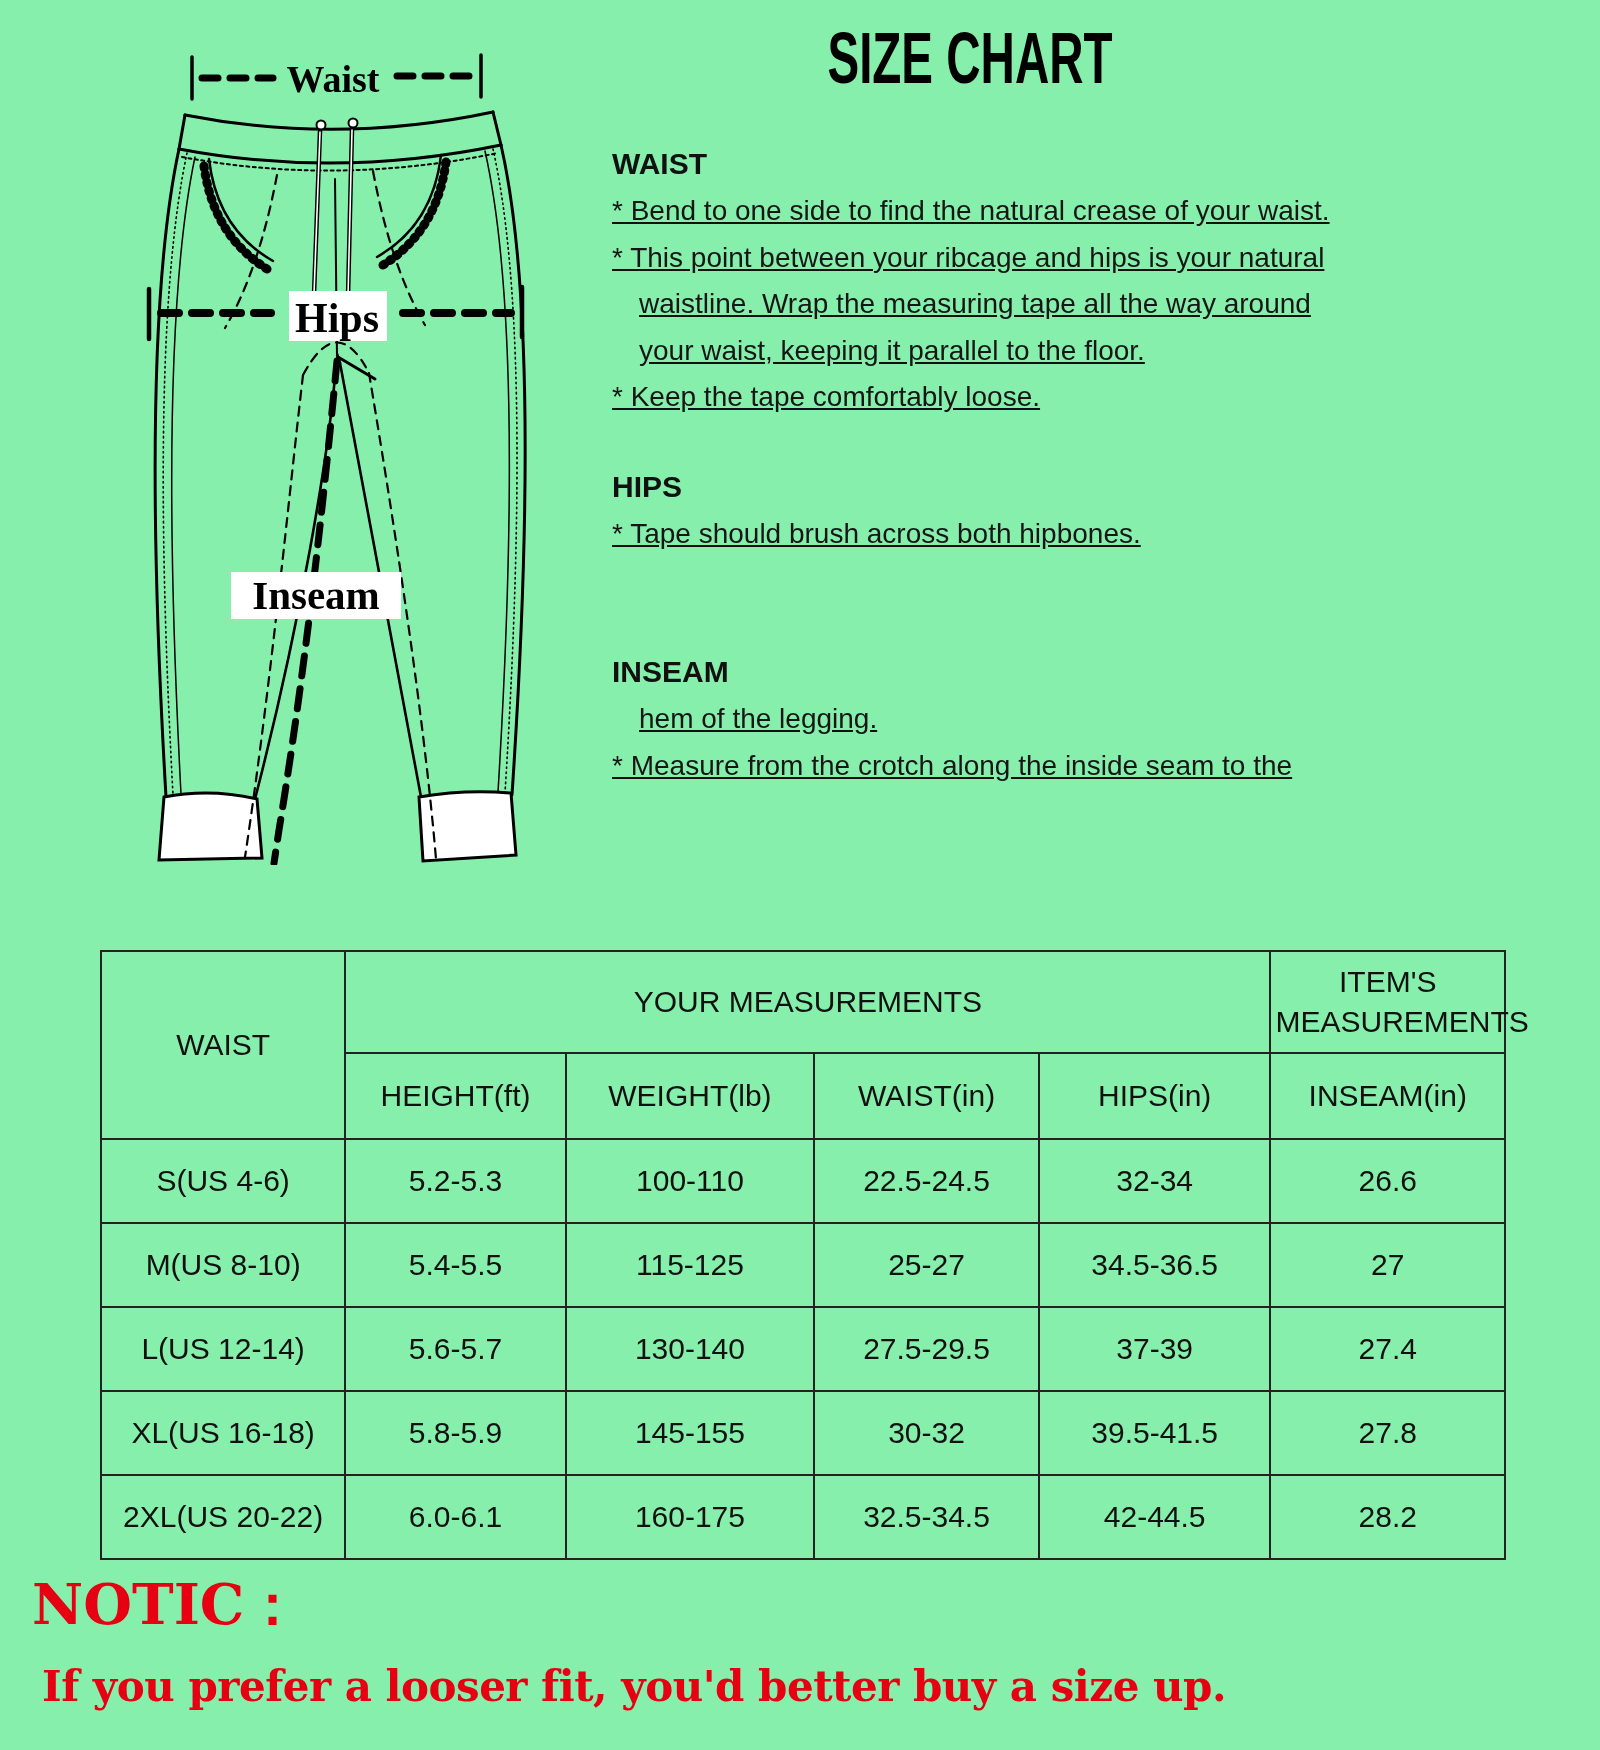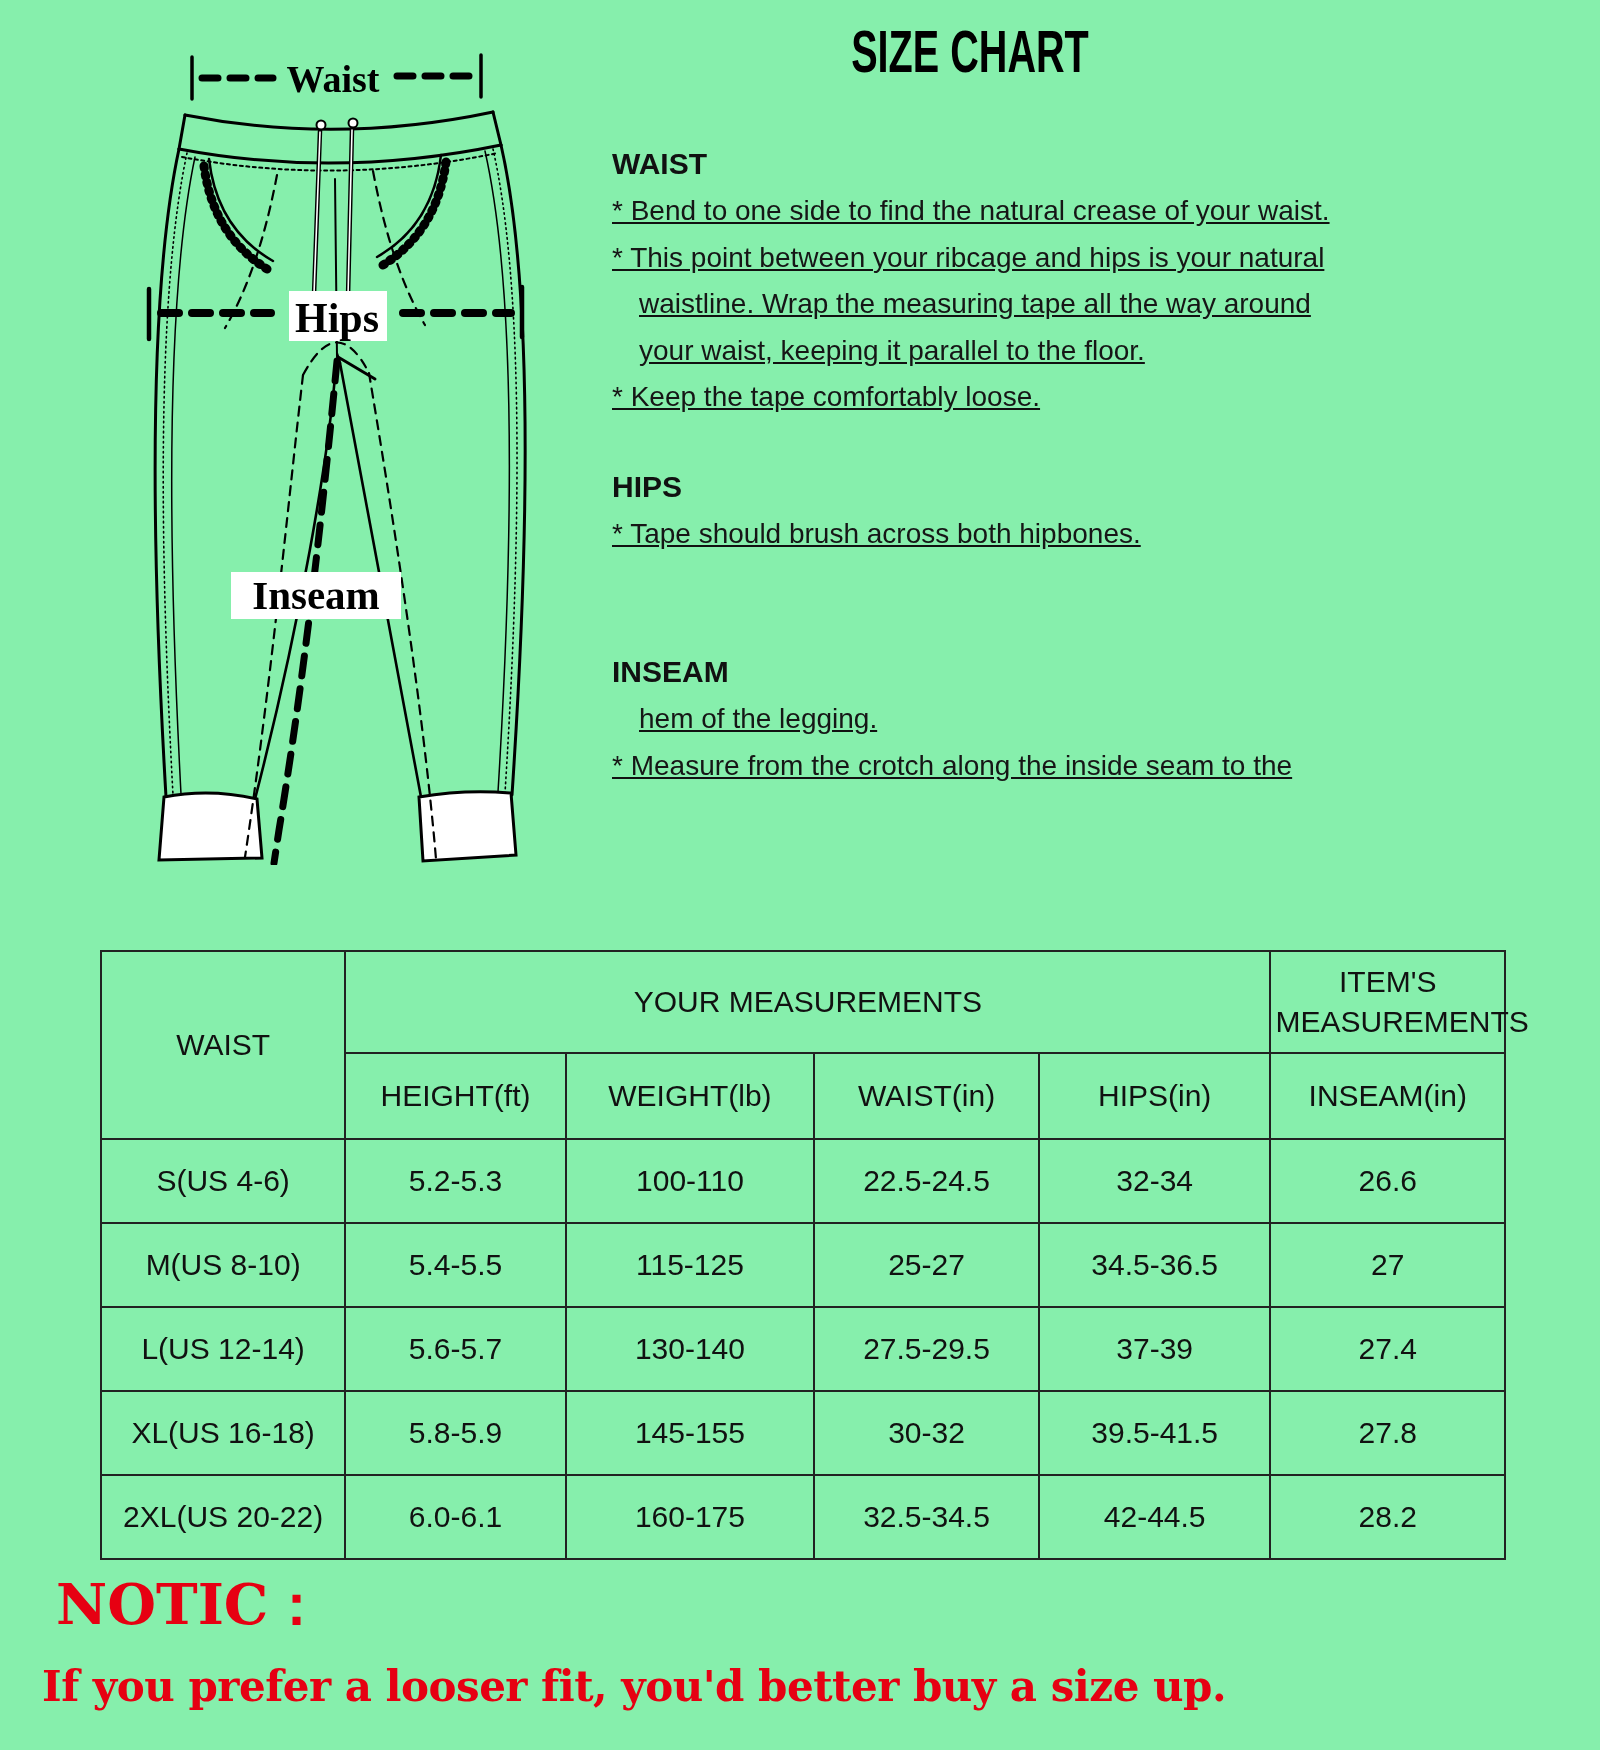--- a/index.html
+++ b/index.html
@@ -5,21 +5,21 @@
   html,body{margin:0;padding:0;background:#fff;}
   .page{position:relative;width:1600px;height:1750px;background:#86efac;
         font-family:"Liberation Sans",sans-serif;color:#111;overflow:hidden;}
 
   
   .pants{position:absolute;left:105px;top:45px;width:440px;height:820px;}
   .d-label{font-family:"Liberation Serif",serif;font-weight:bold;fill:#000;}
 
   
   .title{position:absolute;left:620px;top:22px;width:700px;margin:0;text-align:center;
-         font-size:60px;font-weight:900;color:#000;line-height:1.0;}
+         font-size:72px;font-weight:900;color:#000;line-height:1.0;}
   .title-inner{display:inline-block;transform:scaleX(0.66);transform-origin:50% 50%;white-space:nowrap;}
 
   
   .sec{position:absolute;left:612px;width:900px;}
   .sec-h{font-size:30px;font-weight:bold;color:#111;}
   .sec-lines{margin-top:7px;text-decoration:underline;}
   .ln{font-size:28px;line-height:46.5px;white-space:nowrap;color:#161616;}
   .ln.cont{padding-left:27px;}
 
   
@@ -27,21 +27,21 @@
               border-collapse:collapse;table-layout:fixed;}
   .size-table th,.size-table td{border:2.5px solid #222;font-weight:normal;font-size:30px;
               text-align:center;vertical-align:middle;padding:0 4px;color:#111;
               font-family:"Liberation Sans",sans-serif;}
   .size-table tr.r1{height:102px;}
   .size-table tr.r2{height:86px;}
   .size-table tbody tr{height:84px;}
   .size-table th.items{line-height:40px;}
 
   
-  .notice-h{position:absolute;left:56px;top:1568px;font-family:"DejaVu Serif",serif;
+  .notice-h{position:absolute;left:32px;top:1568px;font-family:"DejaVu Serif",serif;
             font-weight:bold;font-size:56px;color:#e60012;}
   .notice-t{position:absolute;left:42px;top:1662px;font-family:"DejaVu Serif",serif;
             font-weight:bold;font-size:42px;letter-spacing:-0.5px;color:#e60012;white-space:nowrap;}
 </style>
 </head>
 <body>
 
 <div class="page">
 
   <svg class="pants" viewBox="0 0 440 820" fill="none" stroke="#000" stroke-linecap="round">

